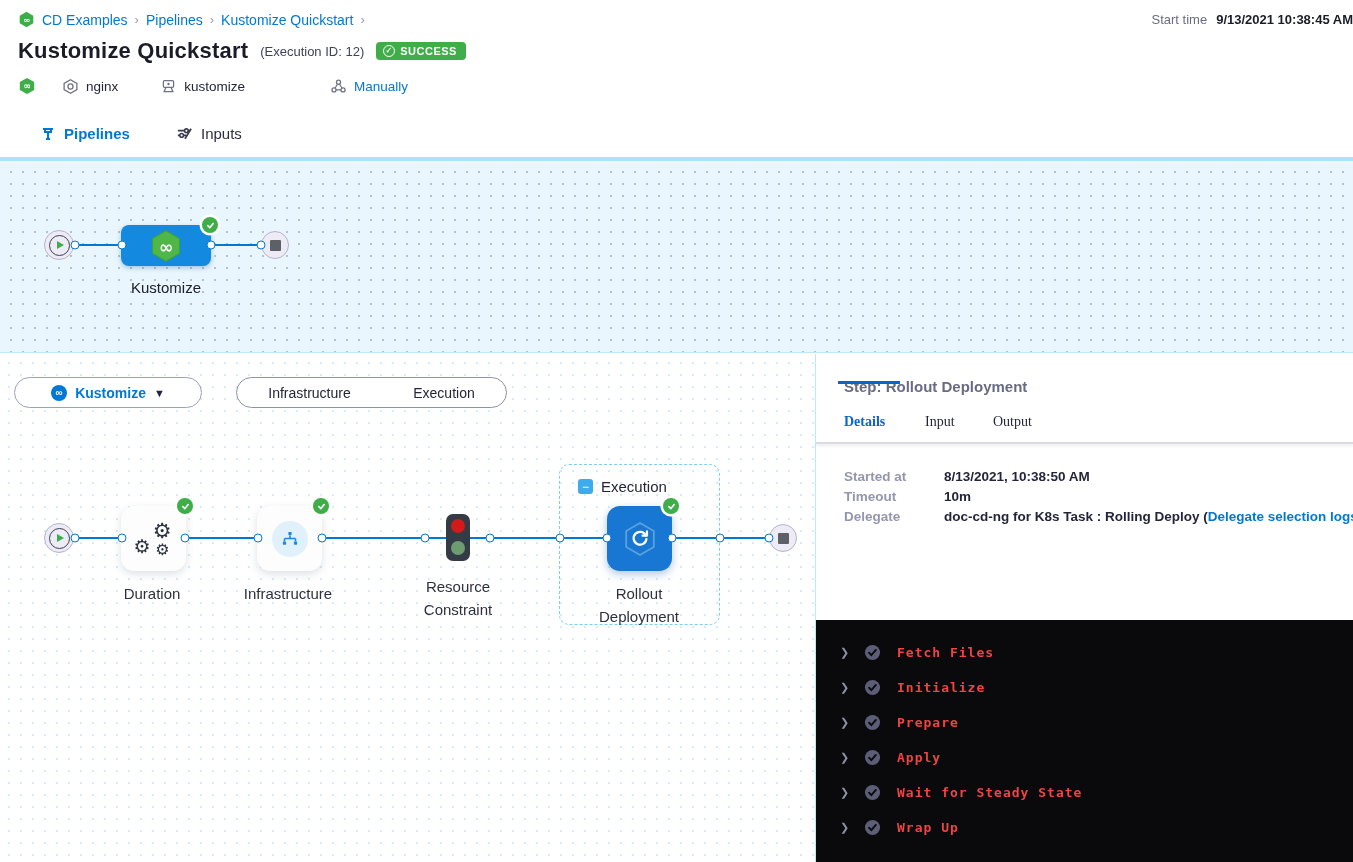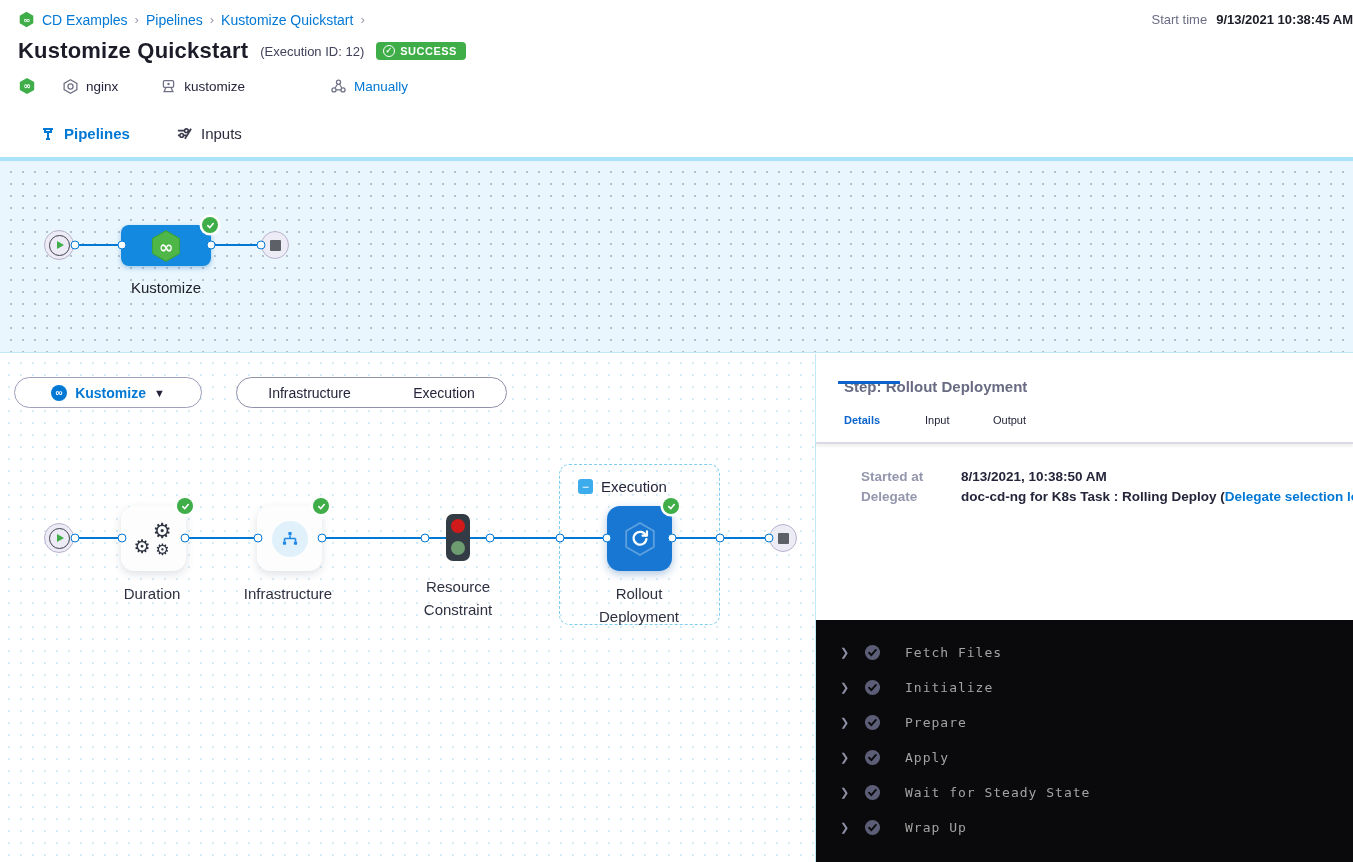--- a/index.html
+++ b/index.html
@@ -99,41 +99,41 @@
     background:#1777d2; display:flex; align-items:center; justify-content:center; cursor:pointer;
     box-shadow:0 3px 9px rgba(20,90,170,.35); }
   .rollout-node .hexwm { position:absolute; }
   .node-label { position:absolute; transform:translateX(-50%); font-size:15px; color:#2f3040;
     text-align:center; line-height:23px; }
 
   
   .right-panel { position:absolute; left:816px; top:354px; width:537px; height:508px; background:#fff; }
   .step-title { position:absolute; left:28px; top:24px; font-size:15px; font-weight:600; color:#696b83; }
   .ptabs { position:absolute; left:0; top:60px; width:537px; height:30px; }
-  .ptab { position:absolute; top:0; font-size:11px; color:#24253a; cursor:pointer; }
+  .ptab { position:absolute; top:0; font-size:14px; color:#24253a; cursor:pointer;font-family:Liberation Serif, serif; }
   .ptab.active { color:#0b63cc; font-weight:600; }
   .ptab-underline { position:absolute; left:22px; top:27px; width:62px; height:3px; background:#0b63cc; }
   .ptab-divider { position:absolute; left:0; top:88px; width:537px; height:2px; background:#d9dae3;
     box-shadow:0 2px 3px rgba(0,0,0,.10); }
   .details { position:absolute; left:28px; top:112px; width:500px; font-size:13.5px; }
-  .drow { display:flex; height:20px; align-items:center;margin-left:17px; }
+  .drow { display:flex; height:20px; align-items:center; }
   .dlabel { flex:0 0 100px; color:#9496ad; font-weight:600; }
   .dvalue { color:#24253a; font-weight:600; white-space:nowrap; }
   .dvalue .link-blue { font-weight:600; }
 
   .logs-header { position:absolute; left:0px; top:236px; width:537px; height:29px; background:#0c0c0e;
     border-bottom:1px solid #2e2e34; display:flex; align-items:center; }
   .logs-header span { color:#f0f1f5; font-size:13px; margin-left:16px; }
   .console { position:absolute; left:0px; top:266px; width:537px; height:242px; background:#0a0a0c;
     overflow:hidden; padding-top:15px; }
   .logrow { height:35px; display:flex; align-items:center; cursor:pointer; }
   .logrow .chev { color:#8e90a6; font-size:11px; margin-left:24px; width:14px; }
   .logrow .lchk { margin-left:10px; width:17px; height:17px; }
-  .logrow .ltext { margin-left:24px; font-family:"DejaVu Sans Mono", monospace; font-size:13px;
-    letter-spacing:1px; color:#a3a3a3; }
+  .logrow .ltext { margin-left:16px; font-family:"DejaVu Sans Mono", monospace; font-size:13px;
+    letter-spacing:1px; color:#ef4444;font-weight:bold; }
 </style>
 </head>
 <body>
 
 <div class="header">
   <div class="breadcrumb">
     <svg width="17" height="17" viewBox="0 0 20 20">
       <polygon points="10,1 18,5.5 18,14.5 10,19 2,14.5 2,5.5" fill="#3fae49"></polygon>
       <text x="10" y="13.6" text-anchor="middle" font-size="10" font-weight="bold" fill="#fff" font-family="DejaVu Sans">∞</text>
     </svg>
@@ -361,20 +361,24 @@
   </div>
   <div class="ptab-underline"></div>
   <div class="ptab-divider"></div>
 
   <div class="details">
     <div class="drow">
       <span class="dlabel">Started at</span>
       <span class="dvalue">8/13/2021, 10:38:50 AM</span>
     </div>
     <div class="drow">
+      <span class="dlabel">Timeout</span>
+      <span class="dvalue">10m</span>
+    </div>
+    <div class="drow">
       <span class="dlabel">Delegate</span>
       <span class="dvalue"><span>doc-cd-ng for K8s Task : Rolling Deploy (</span><span class="link-blue">Delegate selection logs</span></span>
     </div>
   </div>
 
 
   <div class="console">
     <div class="logrow">
       <span class="chev">❯</span>
       <svg class="lchk" viewBox="0 0 18 18">

